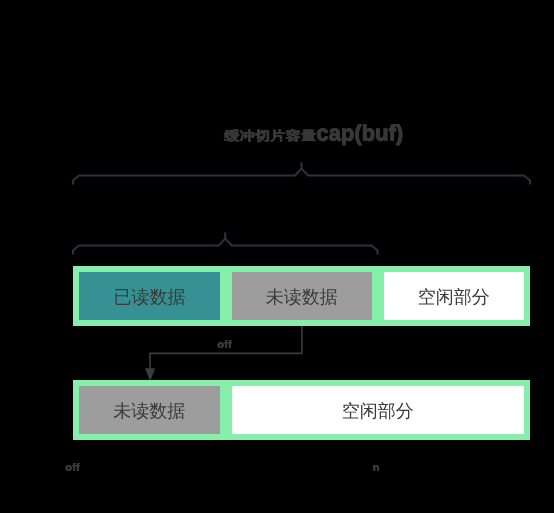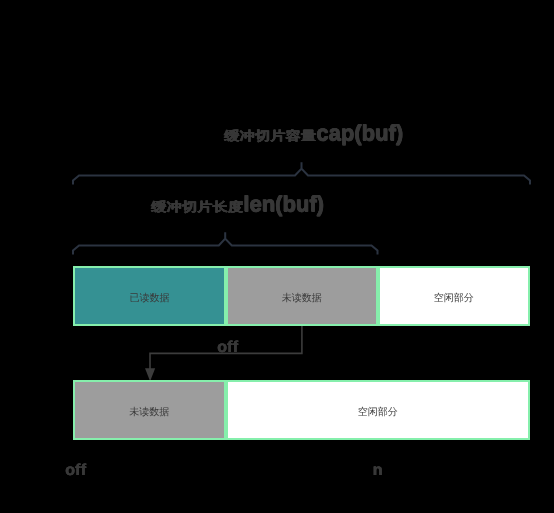--- a/index.html
+++ b/index.html
@@ -17,25 +17,25 @@
   }
   #diagram {
     position: relative;
     width: 554px;
     height: 513px;
     transform: translateZ(0);
   }
   .seg {
     position: absolute;
     box-sizing: border-box;
-    border: 2px solid #86efac;
+    border: 6px solid #86efac;
     display: flex;
     align-items: center;
     justify-content: center;
-    font-size: 10px;
+    font-size: 18px;
     color: #3a3a3a;
     font-family: "Liberation Sans", sans-serif;
   }
   .seg > span {
     display: block;
     position: relative;
     top: 1.5px;
     transform: translateZ(0);
   }
   .brace-label {
@@ -44,21 +44,21 @@
     font-size: 16.2px;
     color: #373737;
     text-shadow: 0.5px 0 0 #373737, 0 0.5px 0 #373737, 0.5px 0.5px 0 #373737, -0.35px 0 0 #373737, 0 -0.35px 0 #373737;
     white-space: nowrap;
   }
   .brace-label .cn { font-size: 15px; letter-spacing: 0.35px; display: inline-block; transform: scaleY(0.84); transform-origin: 50% 62%; }
   .brace-label .fn { font-size: 22px; }
   .small-label {
     position: absolute;
     font-weight: bold;
-    font-size: 16px;
+    font-size: 11px;
     letter-spacing: 0.2px;
     color: #383838;
     text-shadow: 0.4px 0 0 #383838, 0 0.4px 0 #383838, 0.4px 0.4px 0 #383838;
     white-space: nowrap;
   }
   svg.overlay {
     position: absolute;
     left: 0;
     top: 0;
     width: 554px;
@@ -67,21 +67,20 @@
     pointer-events: none;
   }
 </style>
 </head>
 <body style="background: rgb(0, 0, 0);">
 
 <div id="diagram">
 
   <div class="brace-label" style="left: 224.2px; top: 120px; color: rgb(55, 55, 55);"><span class="cn">缓冲切片容量</span><span class="fn">cap(buf)</span></div>
 
-  <div class="brace-label" style="left: 151.2px; top: 191px; color: rgb(55, 55, 55);"><span class="cn">缓冲切片长度</span><span class="fn">len(buf)</span></div>
 
   <svg class="overlay" viewBox="0 0 554 513">
     <path d="M 73 184.5 L 73 180.5 L 79 175.5 L 295 175.5 L 301.5 168.6 L 301.5 162.3 L 301.5 168.6 L 308 175.5 L 524 175.5 L 530 180.5 L 530 184.5" fill="none" stroke-width="2" stroke-linecap="butt" stroke-linejoin="miter" stroke="#2b3340"></path>
     <path d="M 73 254.5 L 73 250.5 L 79 245.5 L 218.8 245.5 L 225.2 238.6 L 225.2 232.3 L 225.2 238.6 L 231.8 245.5 L 371.5 245.5 L 377.5 250.5 L 377.5 254.5" fill="none" stroke-width="2" stroke-linecap="butt" stroke-linejoin="miter" stroke="#2b3340"></path>
     <path d="M 301.9 326 L 301.9 353.4 L 150 353.4 L 150 369" fill="none" stroke-width="1.6" stroke="#3c3c3c"></path>
     <polygon points="145,368.2 155.2,368.2 150.1,381.2" fill="#3c3c3c"></polygon>
   </svg>
 
   <div class="small-label" style="left: 217px; top: 338.8px; color: rgb(56, 56, 56);">off</div>
 

